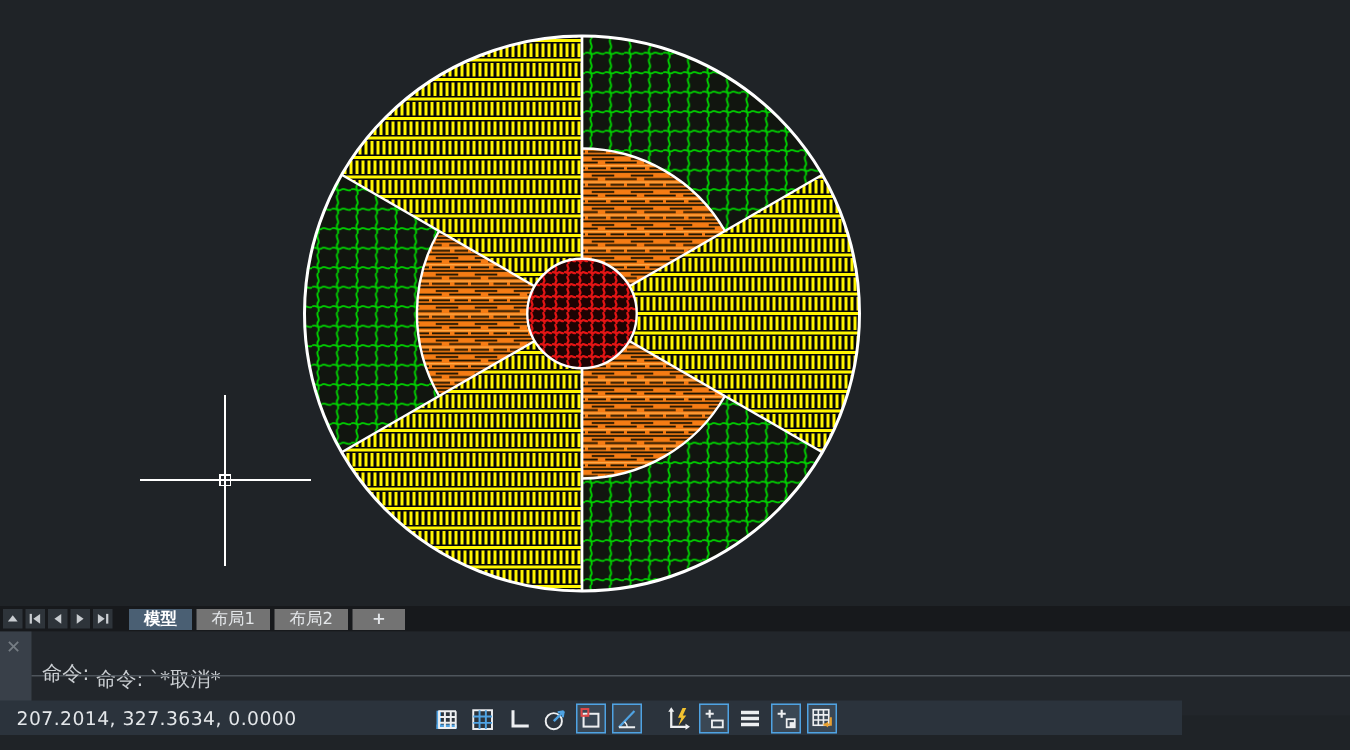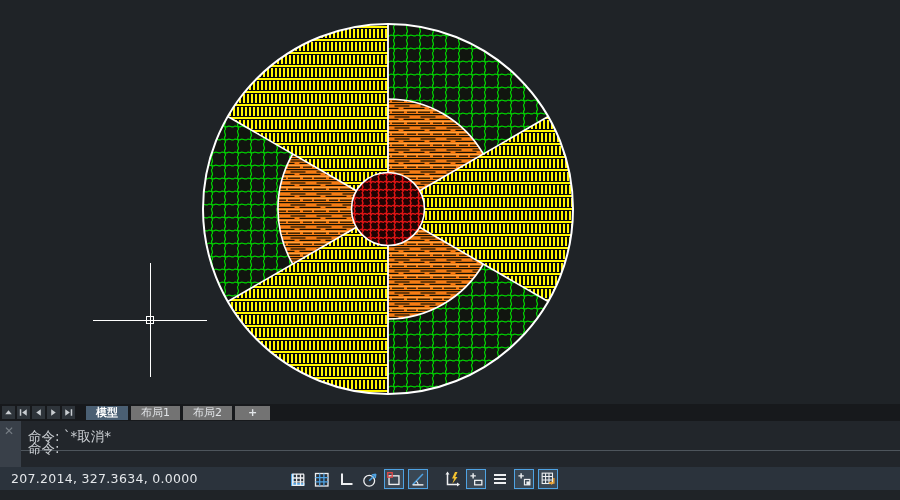--- a/index.html
+++ b/index.html
@@ -16,25 +16,25 @@
   .tabs{display:flex;gap:3px;margin-left:11px;}
   .tab{height:14px;line-height:14px;padding:0 10px;background:#737373;color:#E2E5E8;
        font-size:11px;white-space:nowrap;}
   .tab.active{background:#4A5F73;color:#FFFFFF;font-weight:bold;}
   .tab.plus{padding:0 13px;font-weight:bold;}
   
   .command{position:absolute;left:0;top:421px;width:900px;height:56px;background:#22262B;}
   .gutter{position:absolute;left:0;top:0;width:21px;height:56px;background:#394049;}
   .cmd-close{position:absolute;left:4px;top:4px;color:#767D84;font-size:12px;line-height:12px;}
   .cmd-line{position:absolute;left:28px;color:#C9CDD1;font-size:13.5px;white-space:pre;}
-  .cmd-history{top:7px;}
+  .cmd-history{top:23px;margin-left:36px;}
   .cmd-sep{position:absolute;left:21px;top:29px;width:879px;height:1px;background:#4E555C;}
   .cmd-prompt{top:19px;}
   
-  .statusbar{position:absolute;left:0;top:467px;width:900px;height:23px;background:#2B333C;}
+  .statusbar{position:absolute;left:0;top:467px;width:788px;height:23px;background:#2B333C;}
   .coords{position:absolute;left:11px;top:4px;color:#E4E7EA;font-size:12.5px;letter-spacing:.3px;}
   .sbuttons{position:absolute;left:288px;top:1px;display:flex;gap:4px;align-items:center;height:21px;}
   .sbtn{width:20px;height:20px;box-sizing:border-box;display:flex;align-items:center;
         justify-content:center;flex:0 0 auto;}
   .sbtn svg{width:20px;height:20px;display:block;}
   .sbtn.framed{border:1px solid #4FA3E3;background:#3A4754;}
   .sbtn.gap{margin-left:10px;}
 </style>
 </head>
 <body>

